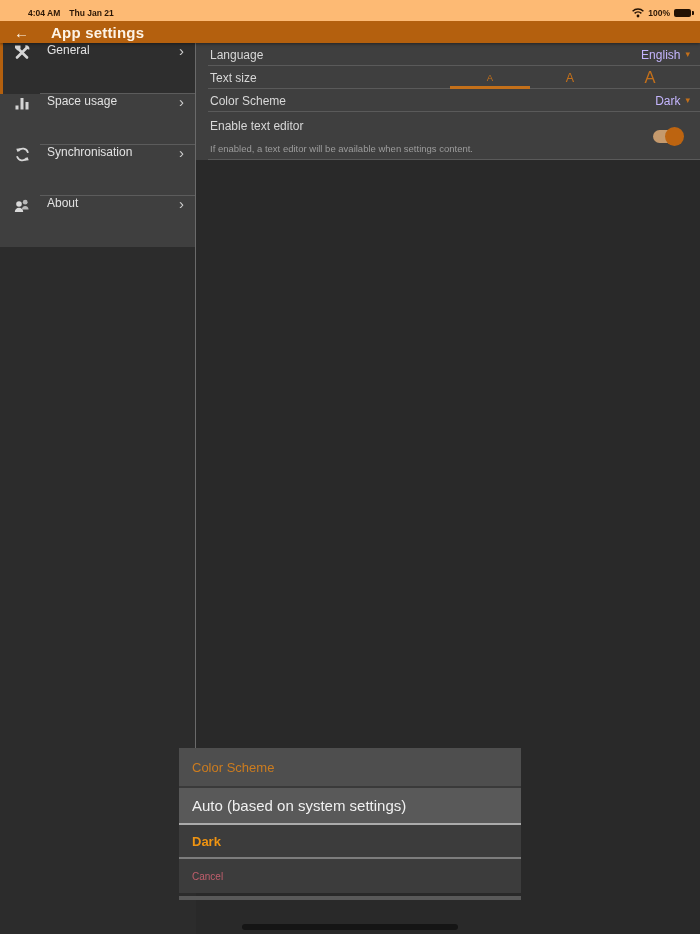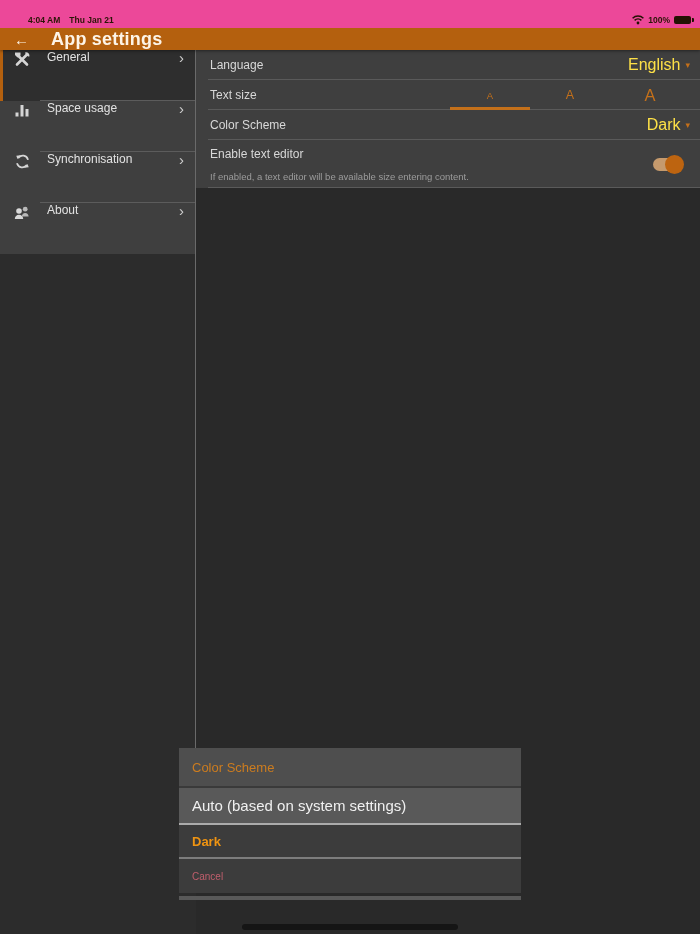--- a/index.html
+++ b/index.html
@@ -1,52 +1,52 @@
 <!DOCTYPE html>
 <html><head>
 <meta charset="utf-8">
 <style>
   html,body{margin:0;padding:0;background:#111;}
   .screen{position:relative;width:700px;height:934px;background:#292929;overflow:hidden;
           font-family:"Liberation Sans",sans-serif;-webkit-font-smoothing:antialiased;}
 
   
   .top{position:relative;z-index:5;box-shadow:0 1px 3px rgba(0,0,0,.45);}
-  .statusbar{height:17px;background:#ec4899;display:flex;align-items:center;
-             padding:11px 9px 0 28px;color:#2a1605;font-size:8.5px;font-weight:bold;}
+  .statusbar{height:17px;background:#fdba74;display:flex;align-items:center;
+             padding:4px 9px 0 28px;color:#2a1605;font-size:8.5px;font-weight:bold;}
   .sb-left{display:flex;gap:9px;}
   .sb-right{margin-left:auto;display:flex;align-items:center;gap:4px;text-align:right;}
   .appbar{height:22px;background:#b4600e;display:flex;align-items:center;padding:0 14px;}
   .back{color:#fdf4e7;font-size:15px;line-height:1;cursor:default;}
-  .apptitle{color:#fdf4e7;font-size:18px;font-weight:bold;margin-left:22px;letter-spacing:.2px;}
+  .apptitle{color:#fdf4e7;font-size:15px;font-weight:bold;margin-left:22px;letter-spacing:.2px;}
   .batt{position:relative;width:17px;height:8px;background:#241203;border-radius:2px;}
   .batt::after{content:'';position:absolute;right:-2.5px;top:2px;width:2px;height:4px;
                background:#241203;border-radius:0 1px 1px 0;}
 
   
   .body{display:flex;height:895px;}
   .vline{position:absolute;left:195px;top:39px;width:1px;height:709px;background:#6a6a6a;z-index:1;}
 
   .sidebar{width:196px;background:#2c2c2c;flex:none;}
   .side-item{position:relative;height:51px;background:#3f3f3f;display:flex;
              align-items:flex-start;padding:0 10px 0 12px;}
   .side-item.div::after{content:'';position:absolute;left:40px;right:0;bottom:0;height:1px;background:#5c5c5c;}
   .side-item.selected{background:#2e2e2e;}
   .side-item.selected::before{content:'';position:absolute;left:0;top:0;bottom:0;width:3px;background:#b4600e;}
   .s-icon{width:20px;height:18px;flex:none;display:flex;align-items:center;justify-content:center;}
   .s-label{margin-left:15px;font-size:12px;color:#e2e2e2;}
   .chev{margin-left:auto;color:#cfcfcf;font-size:15px;line-height:1;margin-right:2px;}
 
   .content{flex:1;display:flex;flex-direction:column;background:#292929;}
-  .row{position:relative;height:30px;background:#3f3f3f;display:flex;align-items:center;
+  .row{position:relative;height:23px;background:#3f3f3f;display:flex;align-items:center;
        padding:0 10px 0 14px;flex:none;}
   .row::after{content:'';position:absolute;left:12px;right:0;bottom:0;height:1px;background:#5a5a5a;}
   .row.tall{height:48px;}
   .r-label{font-size:12px;color:#d8d8d8;}
-  .r-value{margin-left:auto;color:#fde047;font-size:16px;}
+  .r-value{margin-left:auto;color:#c4b5fd;font-size:12px;}
   .caret{color:#c4701a;font-size:9px;margin-left:5px;line-height:1;}
   .fill{flex:1;background:#292929;}
 
   
   .tabs{margin-left:auto;display:flex;height:100%;}
   .tab{width:80px;display:flex;align-items:center;justify-content:center;color:#c4701a;
        position:relative;font-weight:500;}
   .tab.t0{font-size:9.5px;} .tab.t1{font-size:12.5px;} .tab.t2{font-size:16.5px;}
   .tab.sel::after{content:'';position:absolute;left:0;right:0;bottom:0;height:3px;background:#c4701a;z-index:2;}
 
@@ -188,21 +188,21 @@
 
       <div class="row">
         <span class="r-label">Color Scheme</span>
         <span class="r-value">Dark</span>
         <span class="caret">▾</span>
       </div>
 
       <div class="row tall">
         <div class="col">
           <span class="r-label">Enable text editor</span>
-          <span class="r-desc">If enabled, a text editor will be available size entering content.</span>
+          <span class="r-desc">If enabled, a text editor will be available when settings content.</span>
         </div>
         <div class="switch">
           <div class="track"></div>
           <div class="knob"></div>
         </div>
       </div>
 
       <div class="fill"></div>
     </div>
   </div>

